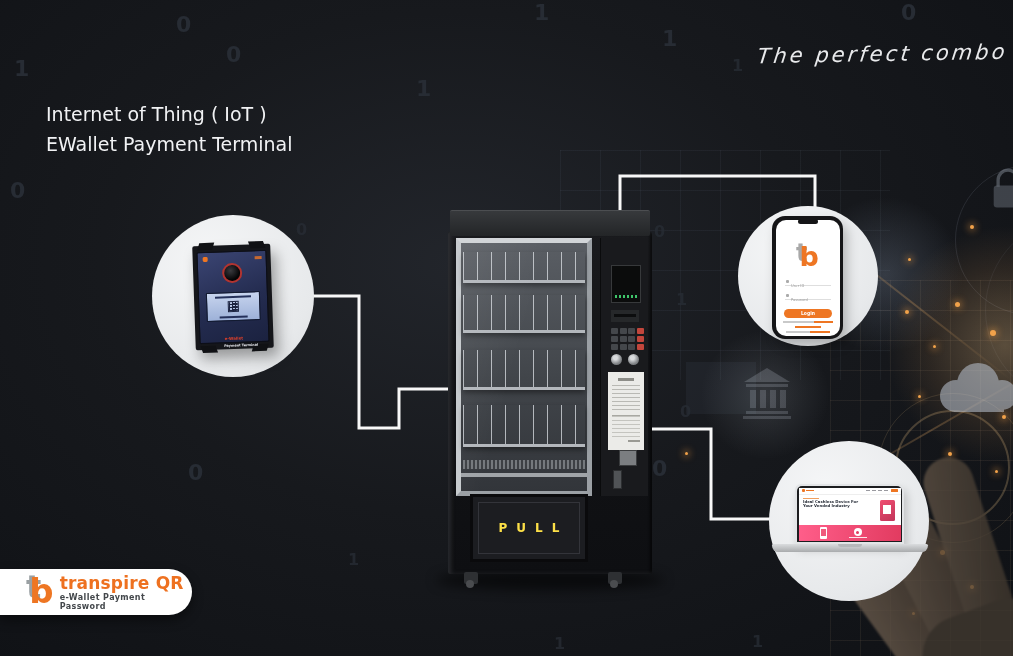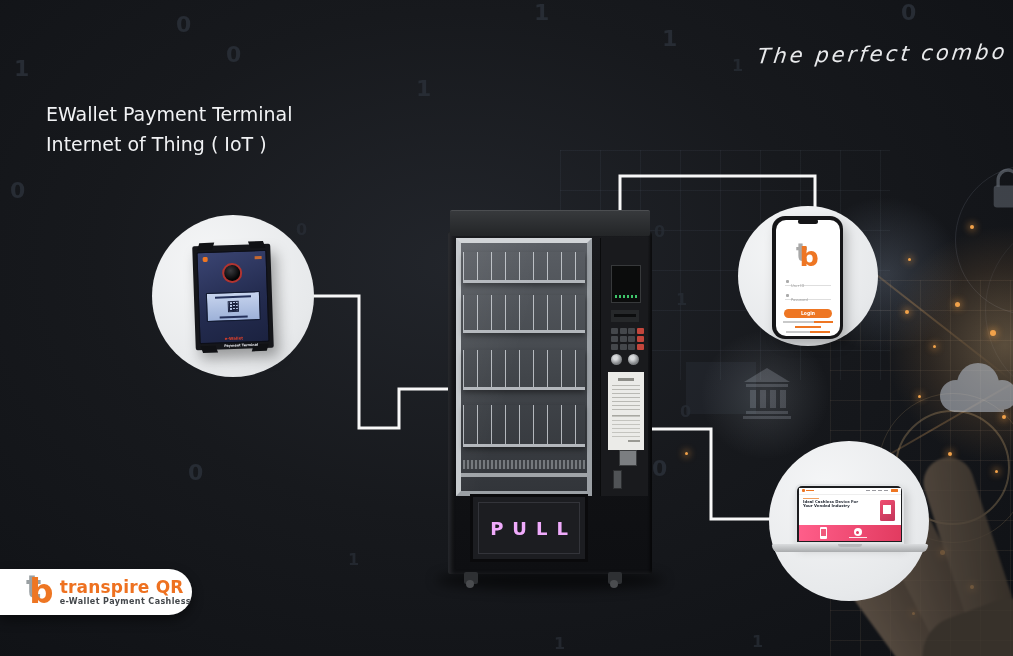--- a/index.html
+++ b/index.html
@@ -102,21 +102,21 @@
   .sticker .l { height:26px;
     background:repeating-linear-gradient(180deg,#b9b9b4 0 1px,transparent 1px 4px); margin-bottom:4px; }
   .sticker .l2 { height:22px; border-top:1px solid #a8a8a2;
     background:repeating-linear-gradient(180deg,#c4c4bf 0 1px,transparent 1px 4px); }
   .sticker .f { width:12px; height:2px; background:#9a9a94; margin-left:auto; margin-top:3px; }
   .p-return { position:absolute; left:18px; top:212px; width:18px; height:16px; background:#7b7e81; border:1px solid #3a3c3e; }
   .p-retslot { position:absolute; left:12px; top:232px; width:9px; height:19px; background:#505356; border:1px solid #2c2e30; }
   .pull-door { position:absolute; left:22px; top:284px; width:118px; height:68px; background:#1c1d21;
     border:3px solid #0a0a0c; display:flex; align-items:center; justify-content:center; }
   .pull-door::before { content:""; position:absolute; inset:5px; border:1px solid #33343a; }
-  .pull-text { color:#f0abfc; font-weight:700; font-size:18px; letter-spacing:9px; text-indent:9px; }
+  .pull-text { color:#fde047; font-weight:700; font-size:12px; letter-spacing:9px; text-indent:9px; }
   .caster { position:absolute; width:14px; height:12px; background:#2e3033; border-radius:2px; bottom:-2px; }
   .caster::after { content:""; position:absolute; left:2px; bottom:-4px; width:8px; height:8px; border-radius:50%; background:#4a4c4f; }
   
   .phone { position:absolute; left:34px; top:10px; width:71px; height:123px; background:#151517;
     border-radius:13px; padding:3.5px; box-shadow:4px 7px 12px rgba(0,0,0,.25); }
   .phone-screen { position:relative; width:100%; height:100%; background:#ffffff; border-radius:10px; overflow:hidden; }
   .phone-notch { position:absolute; left:50%; top:3px; transform:translateX(-50%); width:20px; height:5px;
     background:#151517; border-radius:3px; }
   .phone-logo { text-align:center; margin-top:22px; font-weight:700; line-height:26px; }
   .phone-logo .lt { font-size:24px; color:#a8a8a8; position:relative; top:-3px; }
@@ -263,22 +263,22 @@
   <span class="dot" style="left:970px;top:225px;width:4px;height:4px;"></span>
 
   <div class="hand">
     <div class="finger" style="left:68px;top:90px;width:54px;height:175px;transform:rotate(-36deg);background:linear-gradient(100deg,#6e5f50,#483d33);"></div>
     <div class="finger" style="left:112px;top:60px;width:52px;height:185px;transform:rotate(-27deg);background:linear-gradient(100deg,#66584a,#42382f);"></div>
     <div class="finger" style="left:158px;top:38px;width:50px;height:195px;transform:rotate(-18deg);background:linear-gradient(100deg,#5e5144,#3c342b);"></div>
     <div class="finger" style="left:140px;top:190px;width:130px;height:120px;border-radius:40px;transform:rotate(-20deg);background:#413930;"></div>
   </div>
 
   <div class="subtitle">
+    <div>Internet of Thing ( IoT )</div>
     <div>EWallet Payment Terminal</div>
-    <div>Internet of Thing ( IoT )</div>
   </div>
   <div class="tagline">The perfect combo</div>
 
   <svg class="connectors" width="1013" height="656" viewBox="0 0 1013 656">
     <polyline points="620,223 620,176 815,176 815,207" fill="none" stroke="#f8f8f8" stroke-width="3"></polyline>
     <polyline points="313,296 359,296 359,428 399,428 399,389 451,389" fill="none" stroke="#f8f8f8" stroke-width="3"></polyline>
     <polyline points="649,429 711,429 711,519 770,519" fill="none" stroke="#f8f8f8" stroke-width="3"></polyline>
   </svg>
 
   <div class="machine">
@@ -419,17 +419,17 @@
     </div>
     <div class="lap-base"></div>
   </div>
 
   <div class="badge">
     <div class="badge-mark">
       <span class="lt">t</span><span class="lb">b</span>
     </div>
     <div>
       <div class="badge-name">transpire QR</div>
-      <div class="badge-tag">e-Wallet Payment Cashless</div>
+      <div class="badge-tag">e-Wallet Payment Password</div>
     </div>
   </div>
 
 </div>
 
 </body></html>

